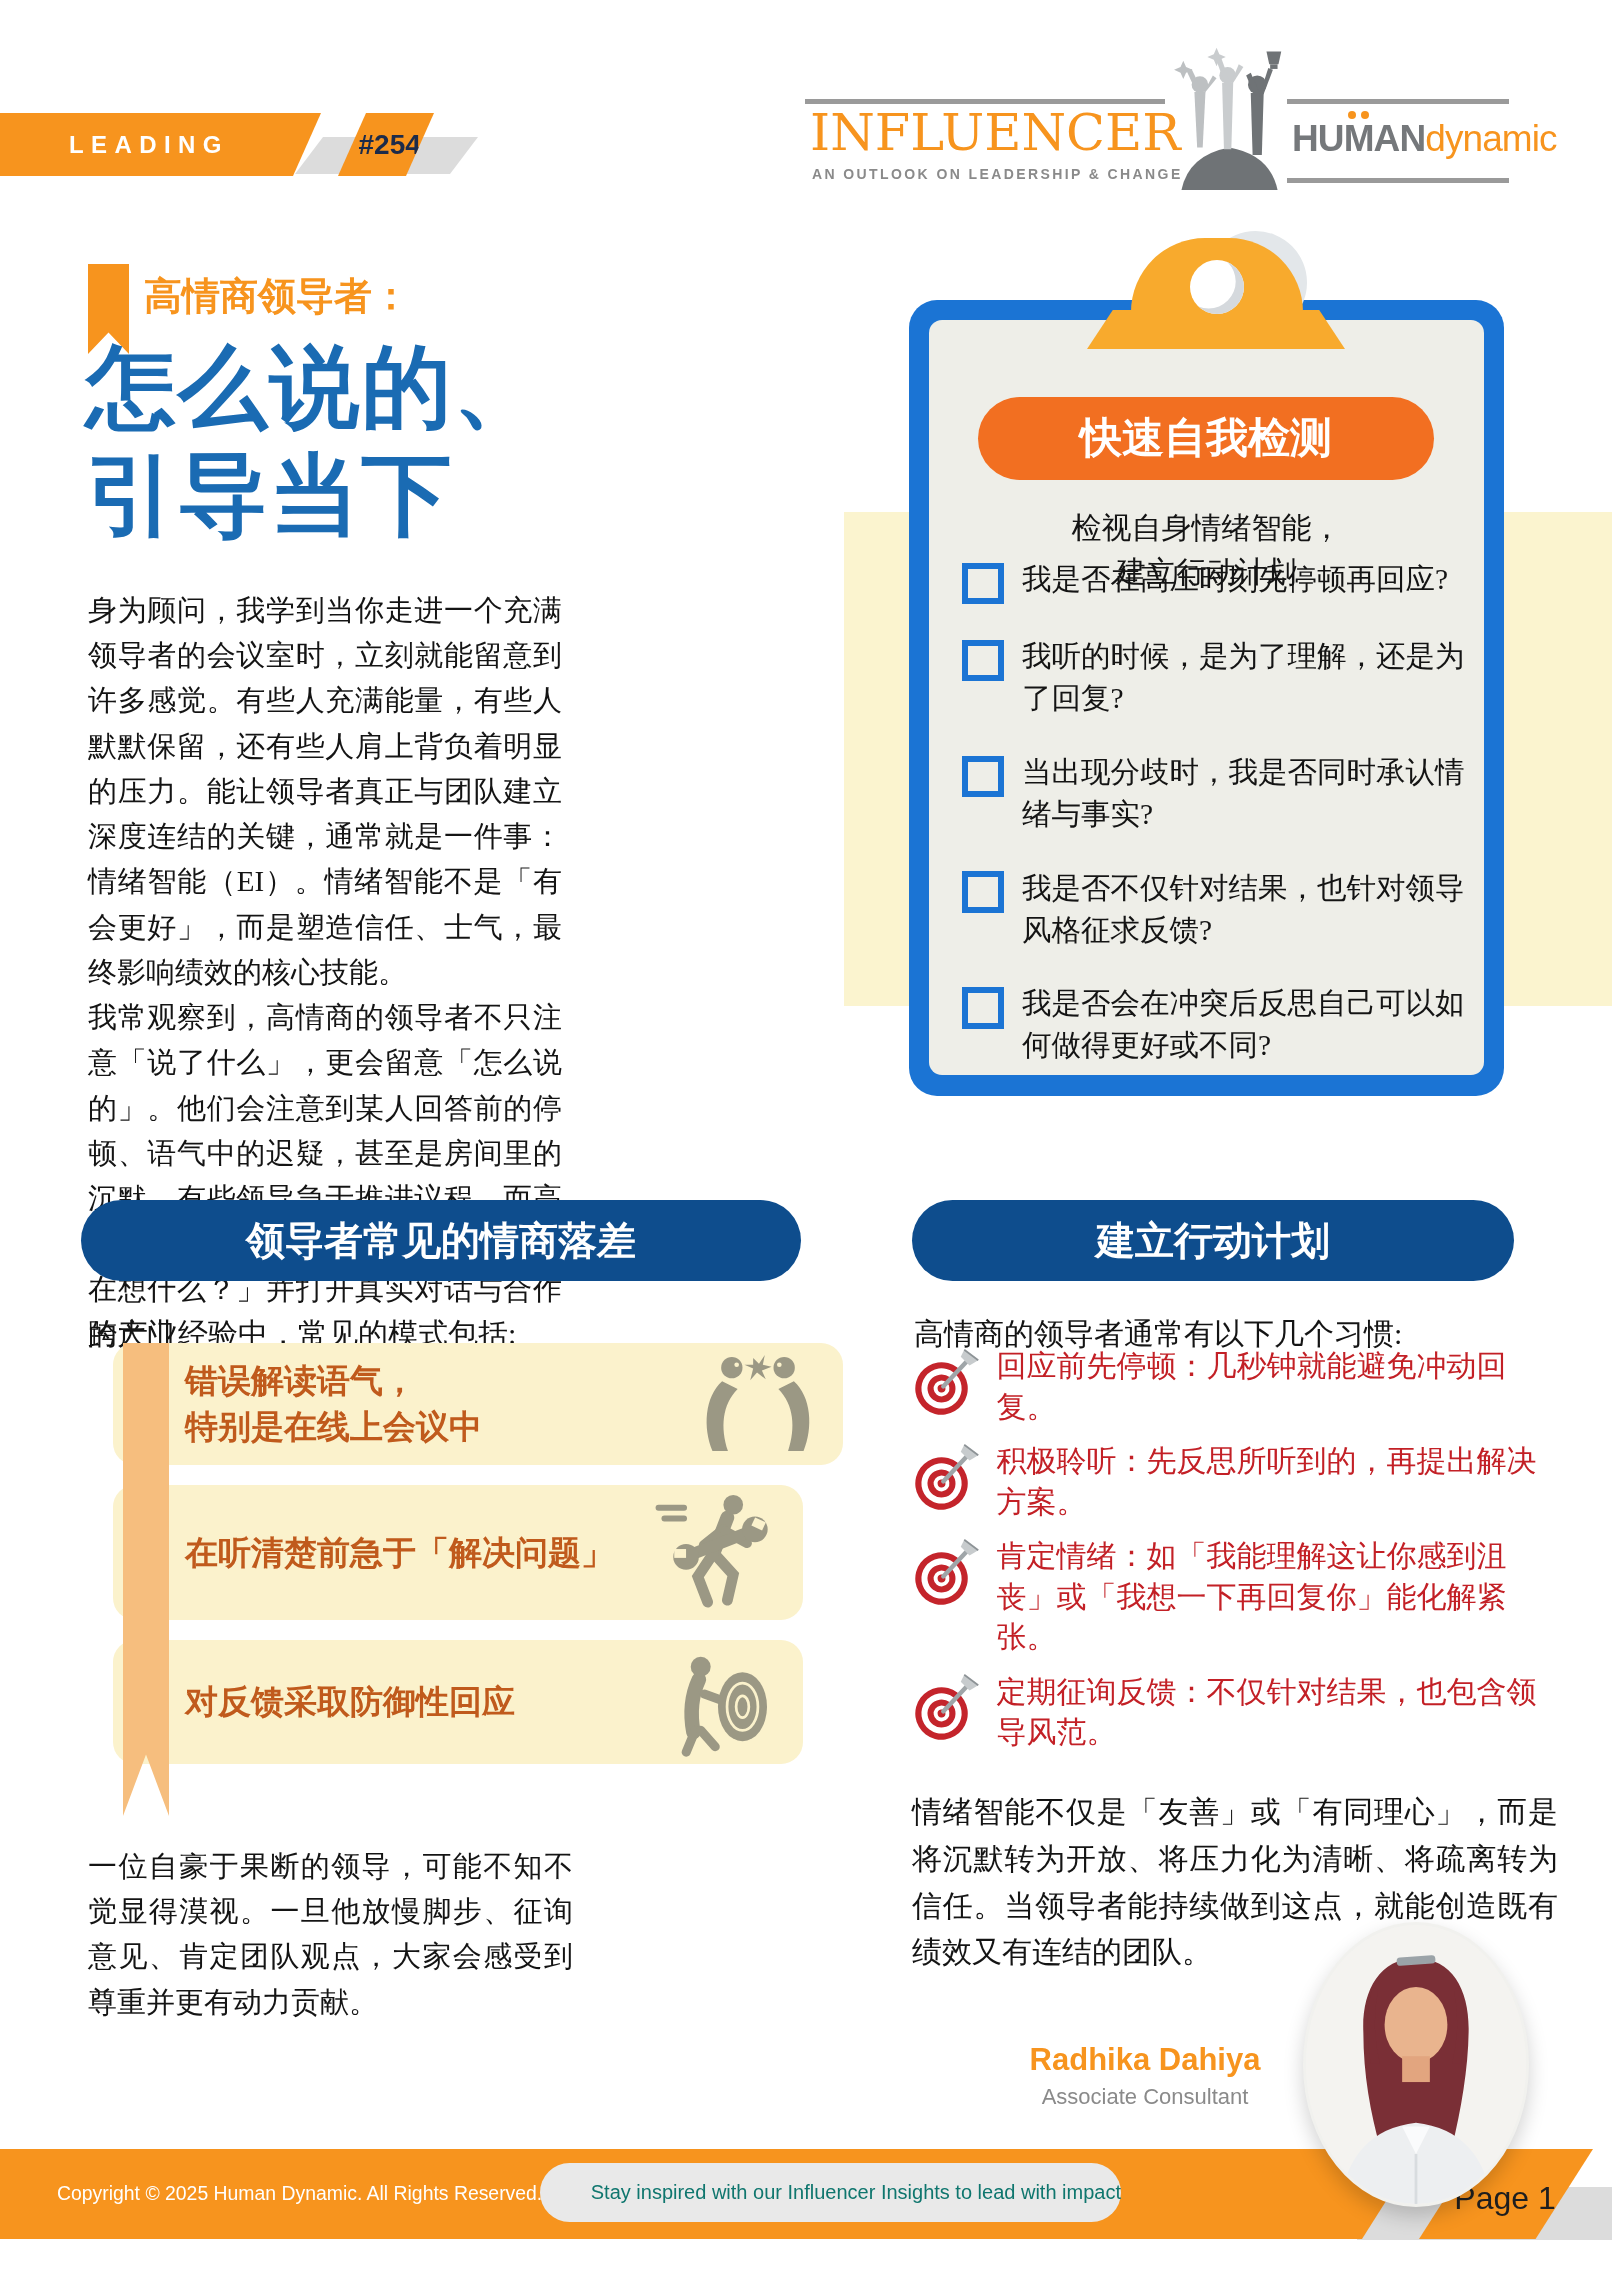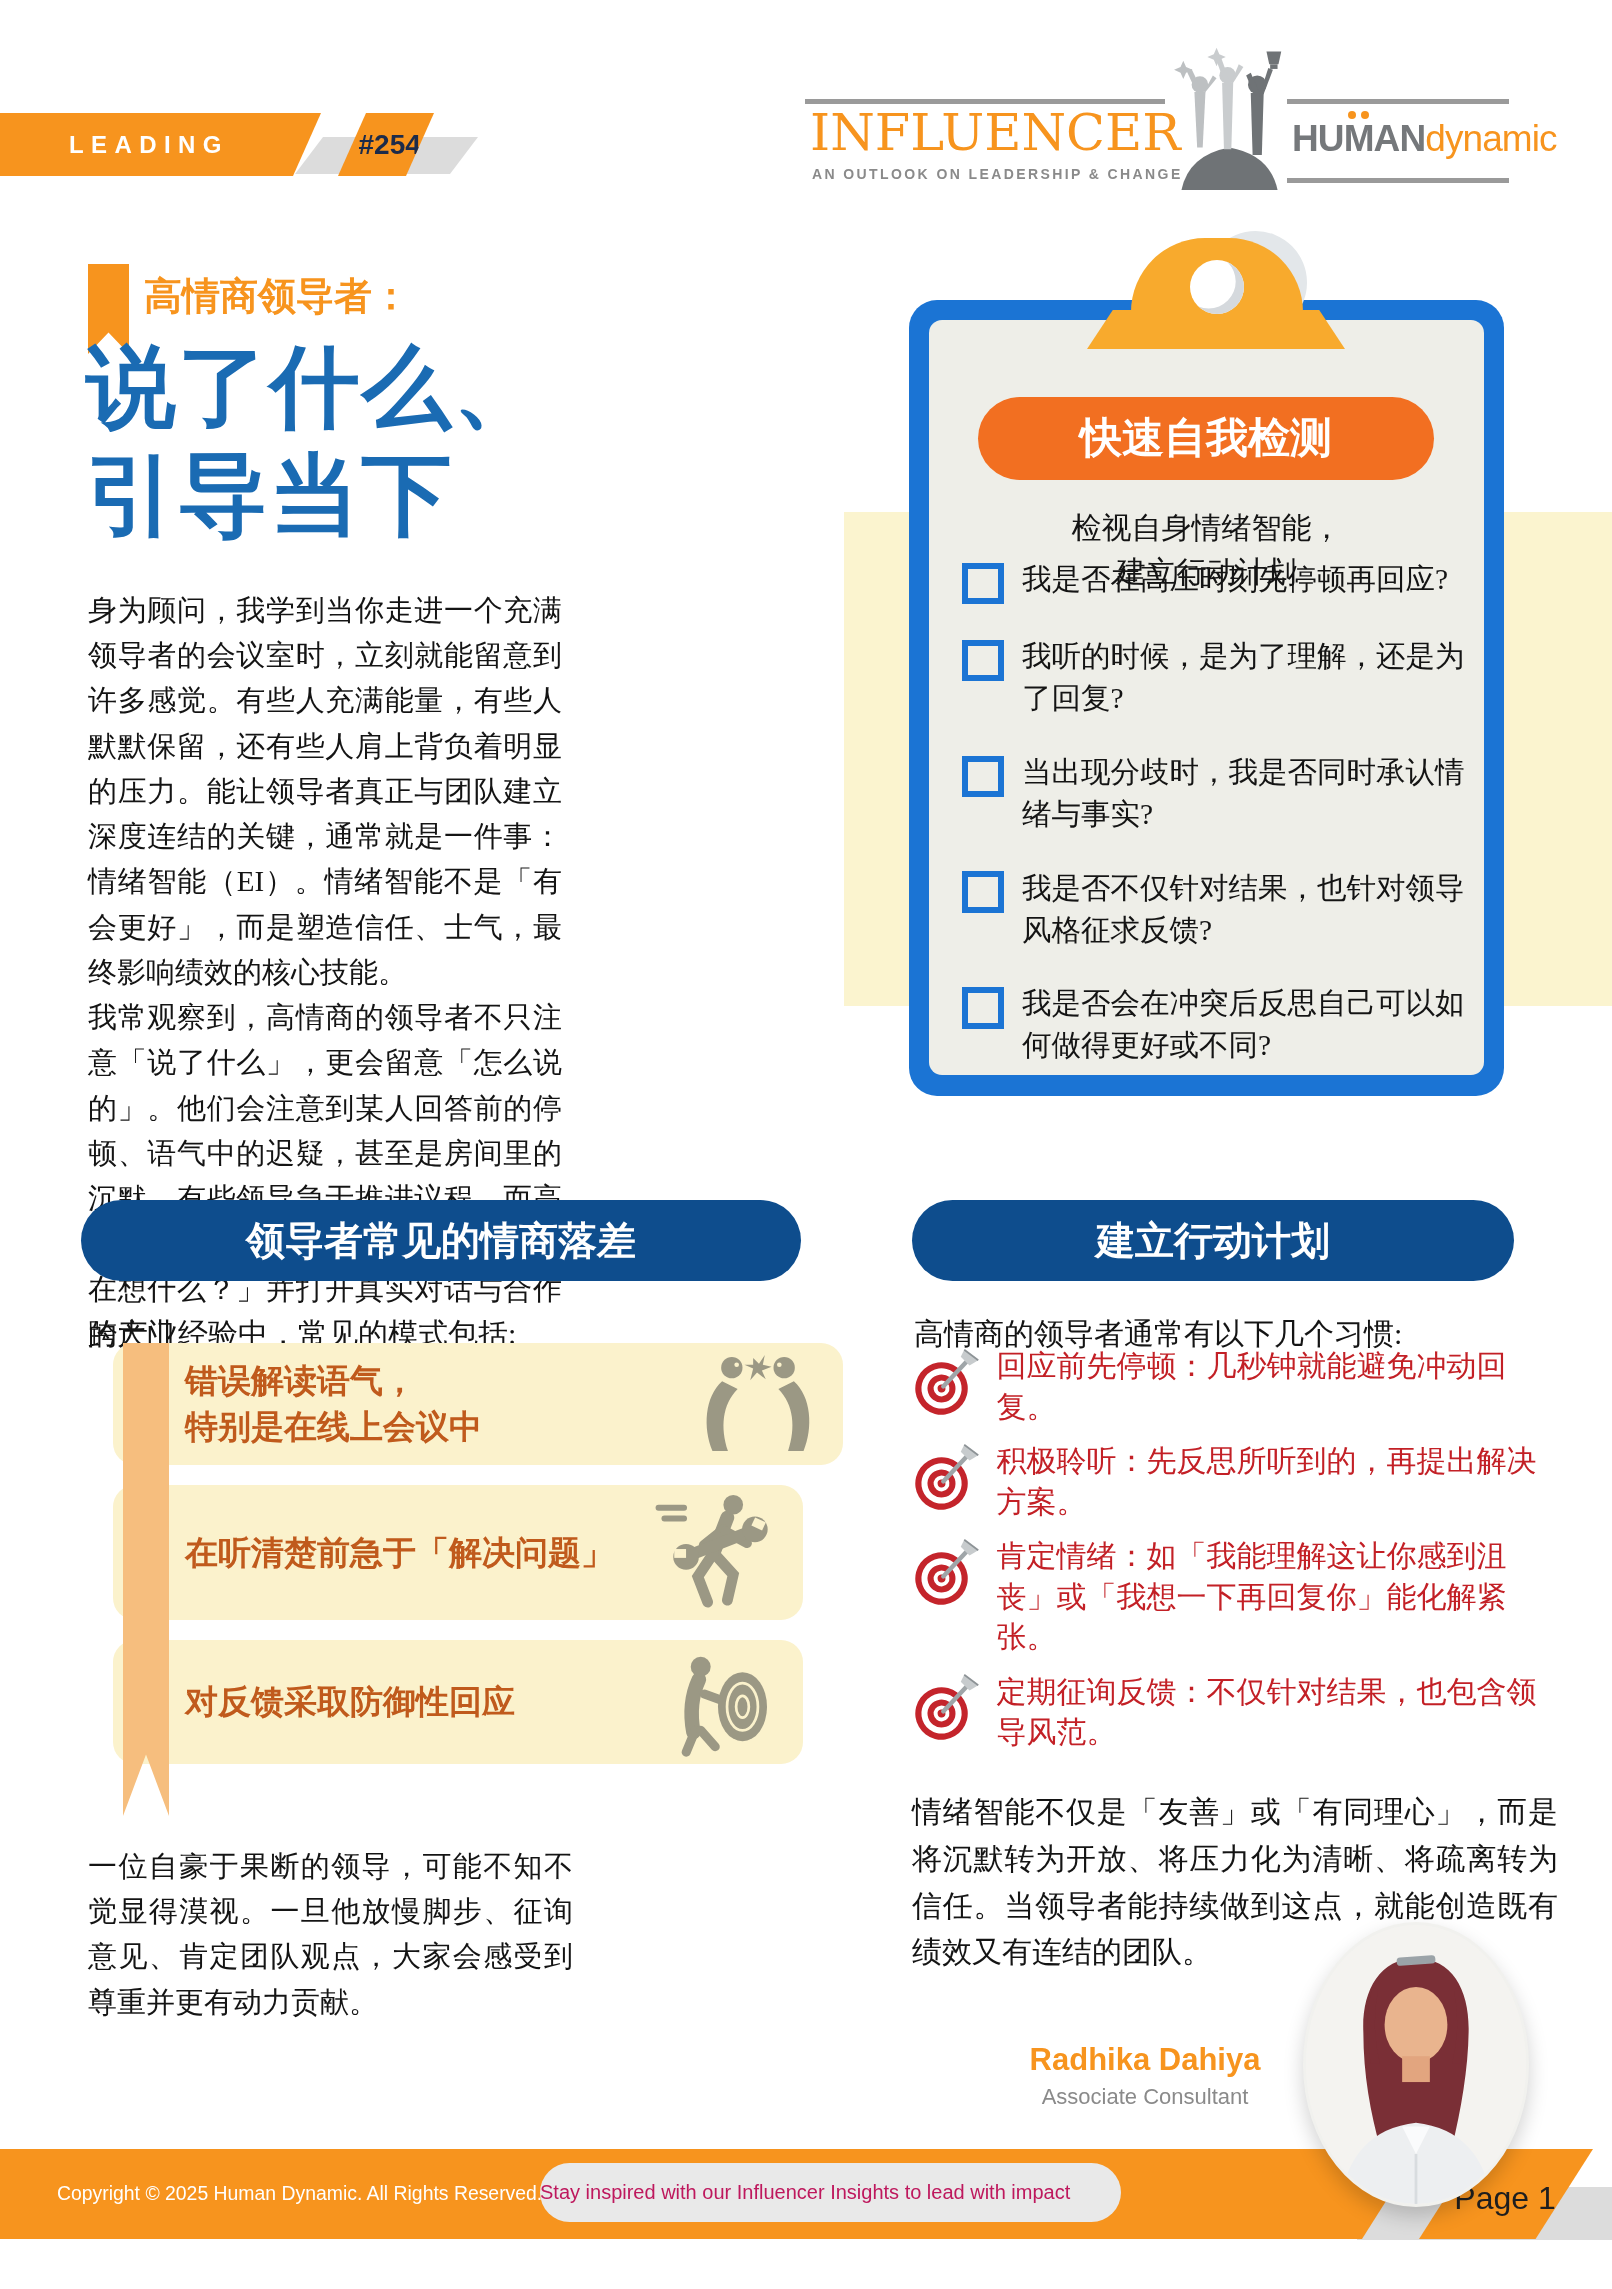--- a/index.html
+++ b/index.html
@@ -113,21 +113,21 @@
   
   #footer-grey{position:absolute;left:1357px;top:2187px;width:256px;height:53px;background:var(--band-grey);z-index:1;}
   #footer-main{position:absolute;left:0;top:2149px;width:1419px;height:90px;background:var(--orange);
         clip-path:polygon(0 0,100% 0,calc(100% - 57px) 100%,0 100%);z-index:2;}
   #footer-para{position:absolute;left:1419px;top:2149px;width:174px;height:90px;background:var(--orange);
         clip-path:polygon(33% 0,100% 0,67% 100%,0 100%);z-index:2;}
   #footer-copy{position:absolute;left:57px;top:2182px;color:#fff;font-size:19.4px;z-index:3;
         font-family:"Liberation Sans",sans-serif;}
   #footer-banner{position:absolute;left:540px;top:2163px;width:581px;height:59px;border-radius:29.5px;
         background:#E9E9E9;z-index:3;}
-  #footer-banner span{display:block;text-align:left;line-height:59px;font-size:20px;color:#be185d;
+  #footer-banner span{display:block;text-align:right;line-height:59px;font-size:20px;color:#0f766e;
         font-family:"Liberation Sans",sans-serif;}
   #footer-page{position:absolute;left:1436px;top:2180px;width:138px;text-align:center;font-size:32px;
         color:#1F1F1F;z-index:3;font-family:"Liberation Sans",sans-serif;}
 </style>
 </head>
 <body>
 
 <div id="page">
 
   <div class="hdr-grey"></div>
@@ -174,21 +174,21 @@
     <span class="human">HUMAN</span><span class="dynamic">dynamic</span>
   </div>
   <div id="brand-dots">
       <i></i>
       <i></i>
     </div>
 
   <div id="bookmark"></div>
   <div id="kicker">高情商领导者：</div>
   <div id="article-title">
-    <div>说了什么、</div>
+    <div>怎么说的、</div>
     <div>引导当下</div>
   </div>
   <div id="para-block" class="body-copy">
     <p>身为顾问，我学到当你走进一个充满领导者的会议室时，立刻就能留意到许多感觉。有些人充满能量，有些人默默保留，还有些人肩上背负着明显的压力。能让领导者真正与团队建立深度连结的关键，通常就是一件事：情绪智能（EI）。情绪智能不是「有会更好」，而是塑造信任、士气，最终影响绩效的核心技能。</p>
     <p>我常观察到，高情商的领导者不只注意「说了什么」，更会留意「怎么说的」。他们会注意到某人回答前的停顿、语气中的迟疑，甚至是房间里的沉默。有些领导急于推进议程，而高情商的领导则会停下来问一句：「你在想什么？」并打开真实对话与合作的大门。</p>
   </div>
 
   <div id="pale-yellow"></div>
   <div id="board-frame"></div>
   <div id="board-inner"></div>

